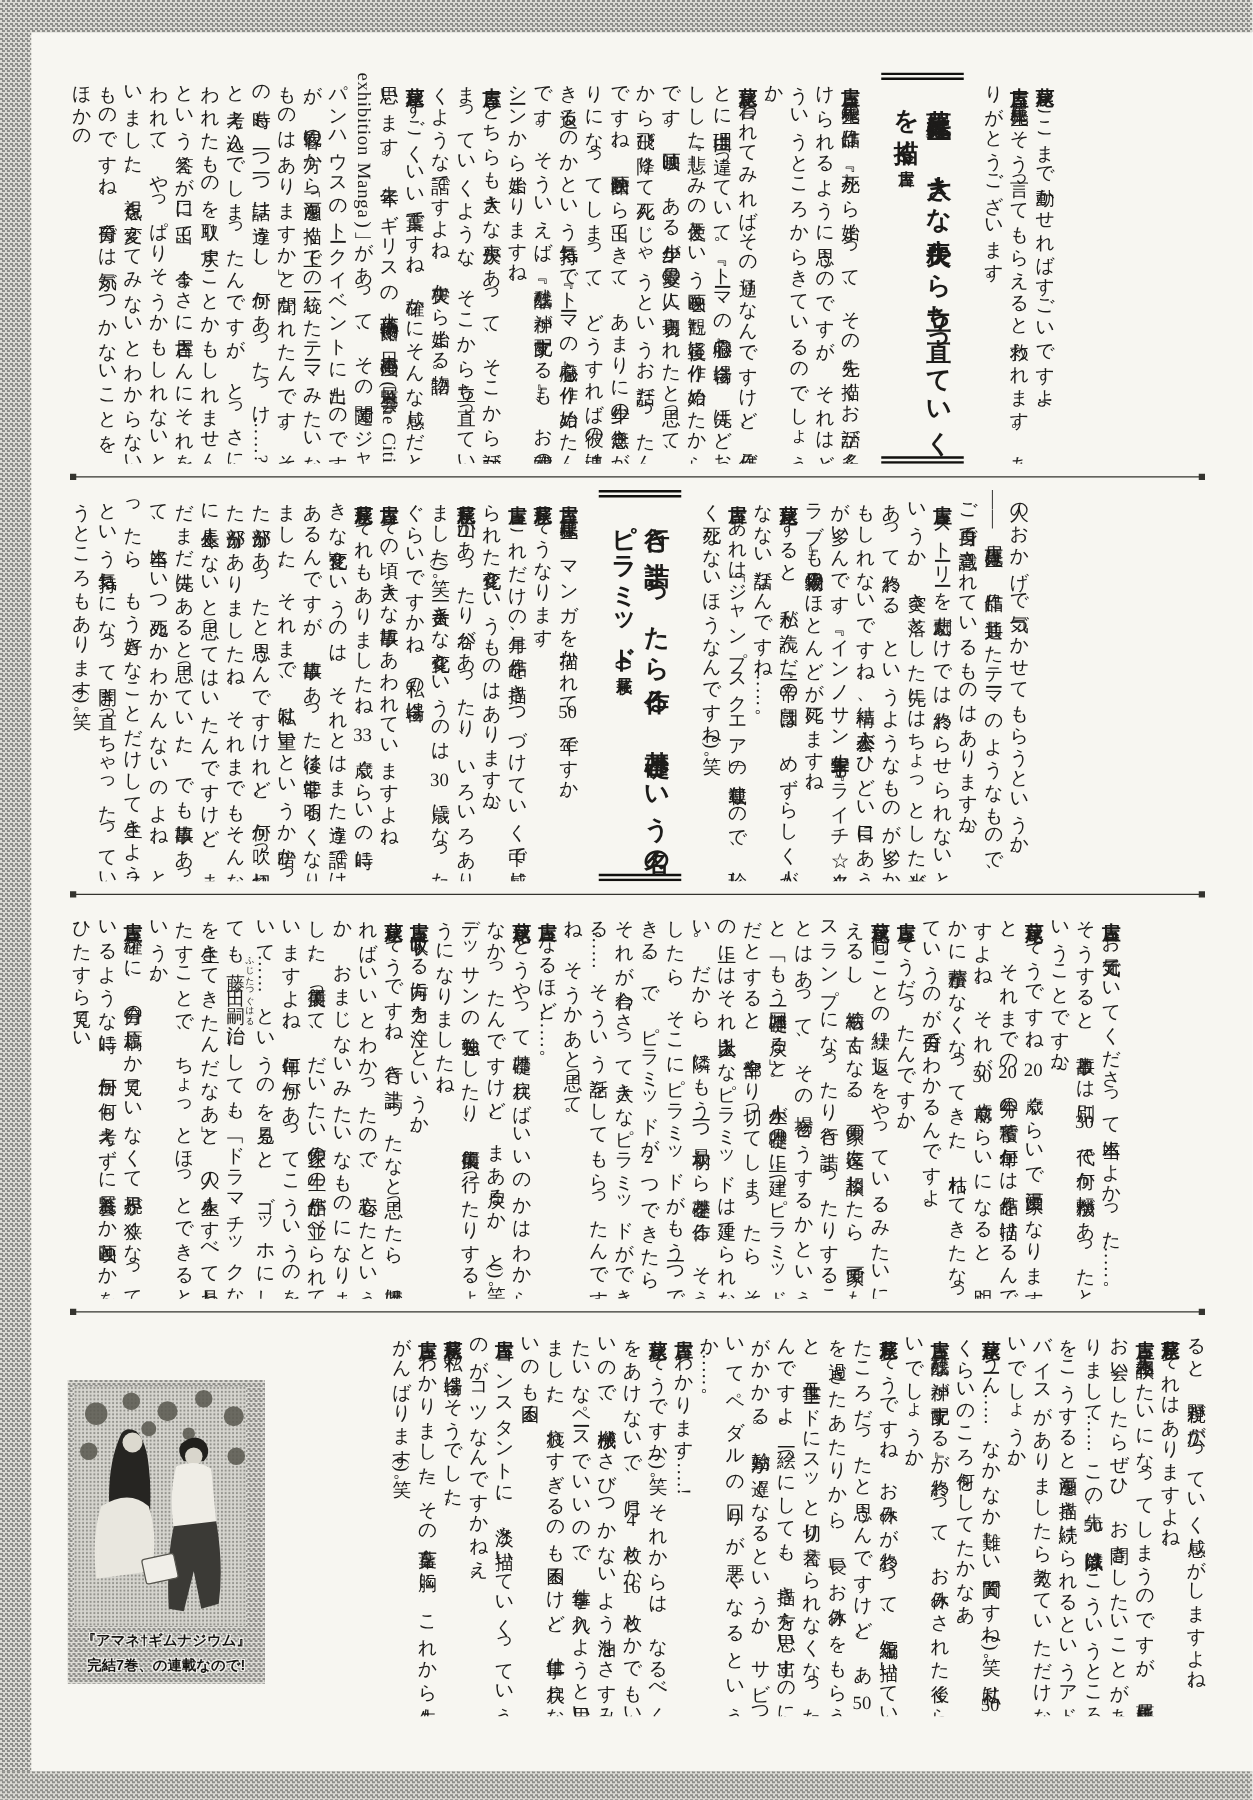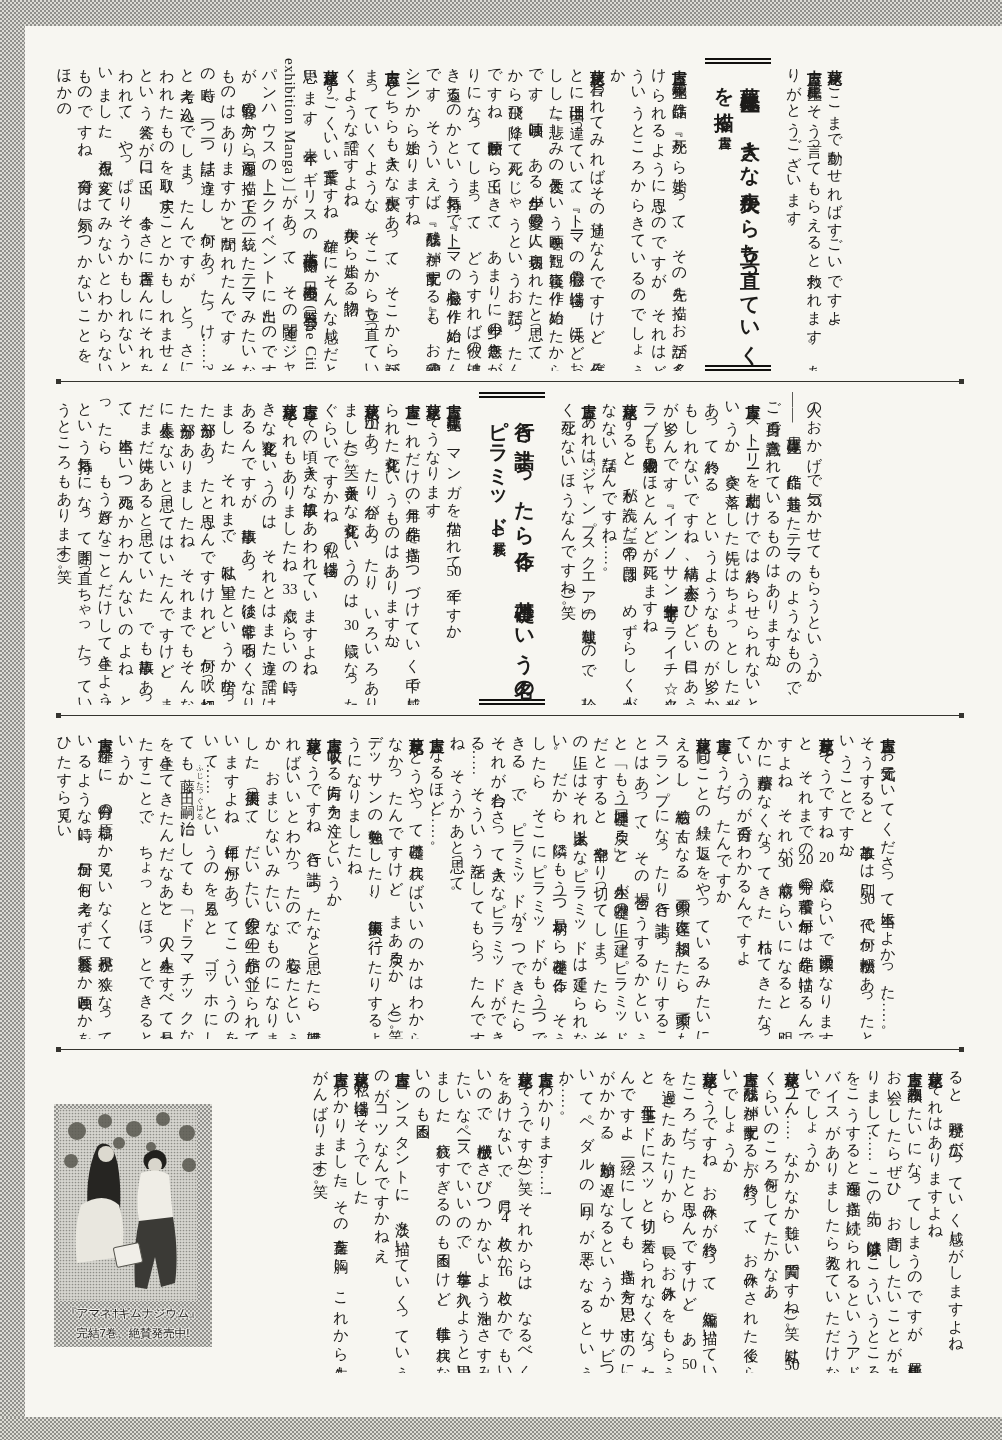--- a/index.html
+++ b/index.html
@@ -25,21 +25,21 @@
   .head .credit{font-size:13px;font-weight:700;letter-spacing:0;}
   .sep{position:relative;height:1px;background:#35342f;margin:10px 3px;}
   .sep::before,.sep::after{content:"";position:absolute;top:-2px;width:5px;height:5px;background:#35342f;}
   .sep::before{left:-1px;}
   .sep::after{right:-1px;}
   .band4{display:flex;gap:16px;}
   .band4 .vtext{flex:1;}
   .book-ad{width:148px;margin-top:44px;align-self:flex-start;padding:5px 5px 6px 5px;}
   .book-ad svg{display:block;width:138px;height:192px;}
   .ad-caption{margin-top:5px;font-family:"Liberation Sans","DejaVu Sans",sans-serif;
-              font-weight:400;font-size:11.5px;line-height:15px;color:#141310;text-align:center;
+              font-weight:700;font-size:11.5px;line-height:15px;color:#141310;text-align:center;
               letter-spacing:0;
               text-shadow:-1px -1px 0 #efeeea,1px -1px 0 #efeeea,-1px 1px 0 #efeeea,1px 1px 0 #efeeea;}
 </style>
 </head>
 <body>
 
 <div class="page">
   <div class="edge-top halftone"></div>
   <div class="edge-left halftone"></div>
   <div class="edge-bottom halftone"></div>
@@ -115,21 +115,21 @@
           <path d="M38 38 q-14 30 -8 78 q4 24 10 34 l16 -4 q8 -50 4 -82 q-2 -20 -10 -28 q-8 -4 -12 2z" fill="#262522"></path>
           <circle cx="47" cy="45" r="8" fill="#dcd9cf"></circle>
           <path d="M22 96 q22 -14 38 0 q8 26 2 52 l-44 6 q-4 -34 4 -58z" fill="#e9e7df"></path>
           <path d="M86 46 q12 -10 20 0 q4 8 -2 14 l-16 0 q-6 -8 -2 -14z" fill="#21201d"></path>
           <circle cx="96" cy="56" r="7" fill="#d9d6cc"></circle>
           <path d="M82 64 q16 -6 28 2 l4 44 l-34 4 q-4 -28 2 -50z" fill="#efede6"></path>
           <path d="M80 112 l34 -4 q6 36 2 66 l-14 4 l-6 -30 l-8 32 l-12 -2 q-2 -40 4 -66z" fill="#3b3a36"></path>
           <rect x="56" y="136" width="26" height="20" rx="2" transform="rotate(-12 69 146)" fill="#f0eee8" stroke="#55544d"></rect>
         </svg>
         <div class="ad-caption">『アマネ†ギムナジウム』</div>
-        <div class="ad-caption">完結7巻、絶賛発売中!</div>
+        <div class="ad-caption">完結7巻、の連載なので!</div>
       </div>
       <div class="vtext">
           <p class="para">ると、視野が広がっていく感じがしますよね。</p>
           <p class="para"><span class="speaker">萩尾</span>それはありますよね。</p>
           <p class="para"><span class="speaker">古屋</span>人生相談みたいになってしまうのですが、萩尾先生にお会いしたらぜひ、お聞きしたいことがありまして……この先、<span class="tcy">50</span>歳以降はこういうところをこうすると漫画を描き続けられるというアドバイスがありましたら教えていただけないでしょうか。</p>
           <p class="para"><span class="speaker">萩尾</span>うーん……なかなか難しい質問ですね(笑)。私は<span class="tcy">50</span>歳くらいのころ何をしてたかなあ。</p>
           <p class="para"><span class="speaker">古屋</span>『残酷な神が支配する』が終わって、お休みされた後くらいでしょうか。</p>
           <p class="para"><span class="speaker">萩尾</span>そうですね。お休みが終わって、短編を描いていたころだったと思うんですけど。あ、<span class="tcy">50</span>歳を過ぎたあたりから、長いお休みをもらうと、仕事モードにスッと切り替えられなくなったんですよ。絵一つにしても、描き方を思い出すのに時間がかかる。始動が遅くなるというか、サビついてペダルの回りが悪くなるというか……。</p>
           <p class="para"><span class="speaker">古屋</span>わかります……!</p>
           <p class="para"><span class="speaker">萩尾</span>そうですか(笑)。それからは、なるべく間をあけないで、月に<span class="tcy">4</span>枚とか<span class="tcy">16</span>枚とかでもいいので、機械がさびつかないよう油をさすみたいなペースでいいので、仕事を入れようと思いました。疲れすぎるのも困るけど、仕事に戻れないのも困る。</p>

